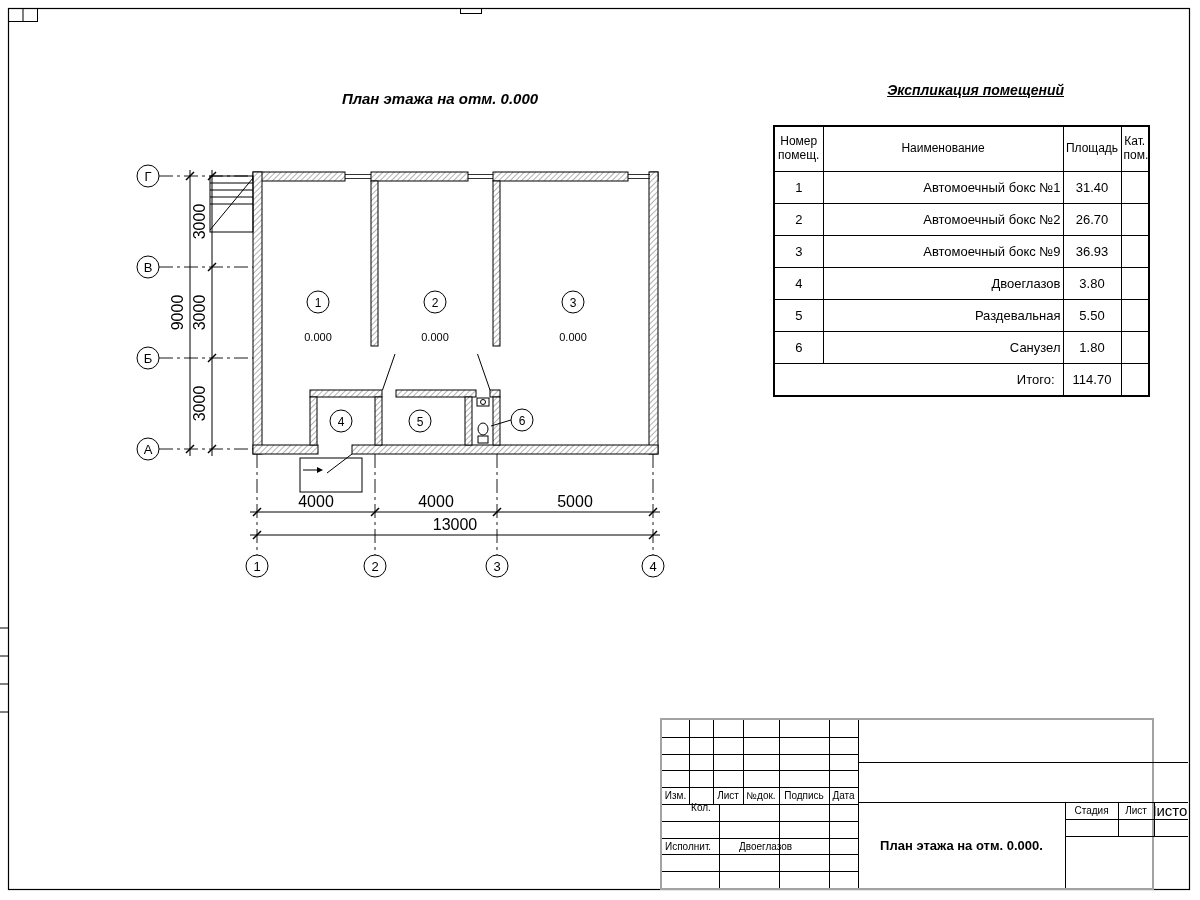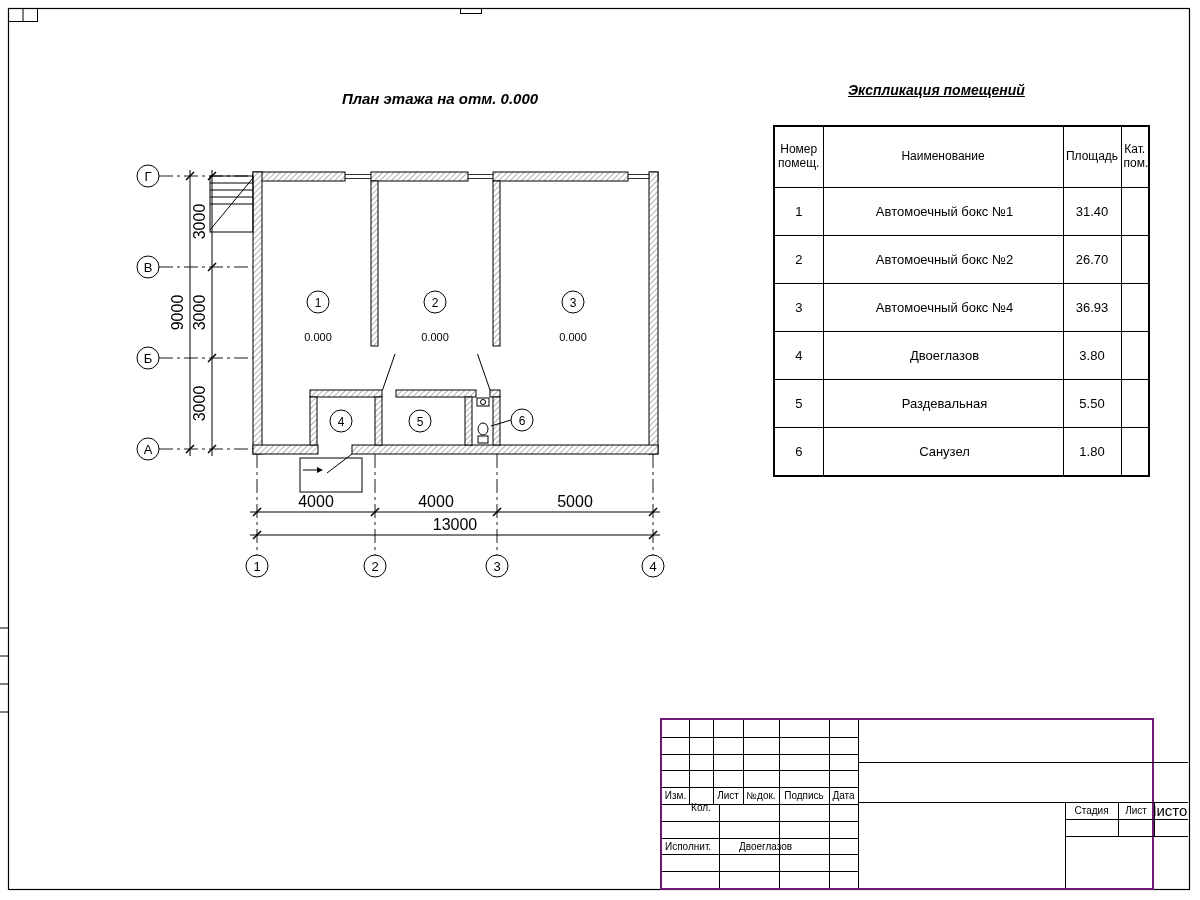--- a/index.html
+++ b/index.html
@@ -3,34 +3,34 @@
 <meta charset="utf-8">
 <style>
   *{margin:0;padding:0;box-sizing:border-box}
   html,body{width:1200px;height:900px;background:#fff;color:#000;
     font-family:"Liberation Sans",sans-serif}
   .page{position:relative;width:1200px;height:900px;background:#fff;overflow:hidden}
   .plan-svg{position:absolute;left:0;top:0;width:1200px;height:900px}
 
   .plan-title{position:absolute;left:338px;top:90px;width:204px;text-align:center;
     font:italic bold 15px "Liberation Sans",sans-serif;}
-  .sched-title{position:absolute;left:848px;top:82px;width:216px;text-align:left;
+  .sched-title{position:absolute;left:848px;top:82px;width:216px;text-align:right;
     font:italic bold 14px "Liberation Sans",sans-serif;text-decoration:underline}
 
   table.sched{position:absolute;left:773px;top:125px;width:375px;
     border-collapse:collapse;border:2px solid #000;font-size:13px;table-layout:fixed}
-  .sched th,.sched td{border:1px solid #000;text-align:center;padding:16px 2px;height:22px;
+  .sched th,.sched td{border:1px solid #000;text-align:center;padding:8px 2px;height:22px;
     font-weight:normal;overflow:hidden;white-space:nowrap}
   .sched tr.hdr th{height:38px;font-size:12px;line-height:1.15}
   .sched th.cat{font-size:10.5px}
-  .sched td.nm{text-align:center;padding-left:5px}
+  .sched td.nm{text-align:right;padding-left:5px}
   .sched td.tot{text-align:right;padding-right:8px}
 
   .tb{position:absolute;left:660px;top:718px;width:494px;height:172px;
-    border:2px solid #701a75;background:#fff}
+    border:2px solid #a3a3a3;background:#fff}
   .tb .ln{position:absolute;background:#000}
   .tb .hl{height:1px}
   .tb .vl{width:1px}
   .tb .lb{position:absolute;font-size:10px;display:flex;align-items:center;
     justify-content:center;white-space:nowrap;overflow:hidden}
   .tb .lb.left{justify-content:flex-start;padding-left:3px}
   .tb .lb.small{font-size:15px}
   .tb .doc-title{position:absolute;font:bold 13px "Liberation Sans",sans-serif;
     display:flex;align-items:center;justify-content:center;text-align:center}
 </style>
@@ -230,40 +230,45 @@
       <td></td>
     </tr>
     <tr>
       <td>2</td>
       <td class="nm">Автомоечный бокс №2</td>
       <td>26.70</td>
       <td></td>
     </tr>
     <tr>
       <td>3</td>
-      <td class="nm">Автомоечный бокс №4</td>
+      <td class="nm">Автомоечный бокс №9</td>
       <td>36.93</td>
       <td></td>
     </tr>
     <tr>
       <td>4</td>
       <td class="nm">Двоеглазов</td>
       <td>3.80</td>
       <td></td>
     </tr>
     <tr>
       <td>5</td>
       <td class="nm">Раздевальная</td>
       <td>5.50</td>
       <td></td>
     </tr>
     <tr>
       <td>6</td>
       <td class="nm">Санузел</td>
       <td>1.80</td>
+      <td></td>
+    </tr>
+    <tr>
+      <td class="tot" colspan="2">Итого:</td>
+      <td>114.70</td>
       <td></td>
     </tr>
   </tbody>
     </table>
 
   <div class="tb">
 
     <div class="ln hl" style="left:0;top:17px;width:196px"></div>
     <div class="ln hl" style="left:0;top:34px;width:196px"></div>
     <div class="ln hl" style="left:0;top:50px;width:196px"></div>
@@ -297,15 +302,16 @@
     <div class="lb" style="left:117px;top:67px;width:50px;height:17px">Подпись</div>
     <div class="lb" style="left:167px;top:67px;width:29px;height:17px">Дата</div>
 
     <div class="lb left" style="left:0;top:118px;width:57px;height:16px">Исполнит.</div>
     <div class="lb left" style="left:74px;top:118px;width:60px;height:16px">Двоеглазов</div>
 
     <div class="lb" style="left:403px;top:82px;width:53px;height:17px">Стадия</div>
     <div class="lb" style="left:456px;top:82px;width:36px;height:17px">Лист</div>
     <div class="lb small" style="left:492px;top:82px;width:34px;height:17px">Листов</div>
 
+    <div class="doc-title" style="left:196px;top:82px;width:207px;height:86px">План этажа на отм. 0.000.</div>
   </div>
 
 </div>
 
 </body></html>

